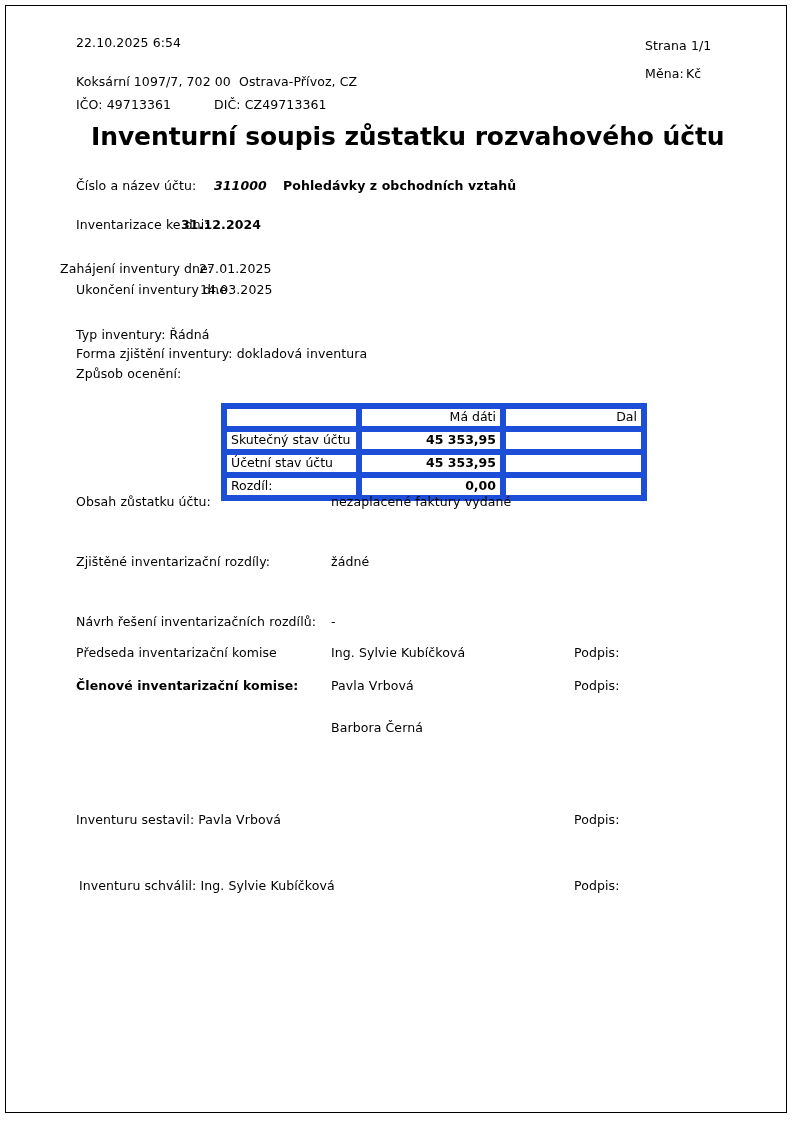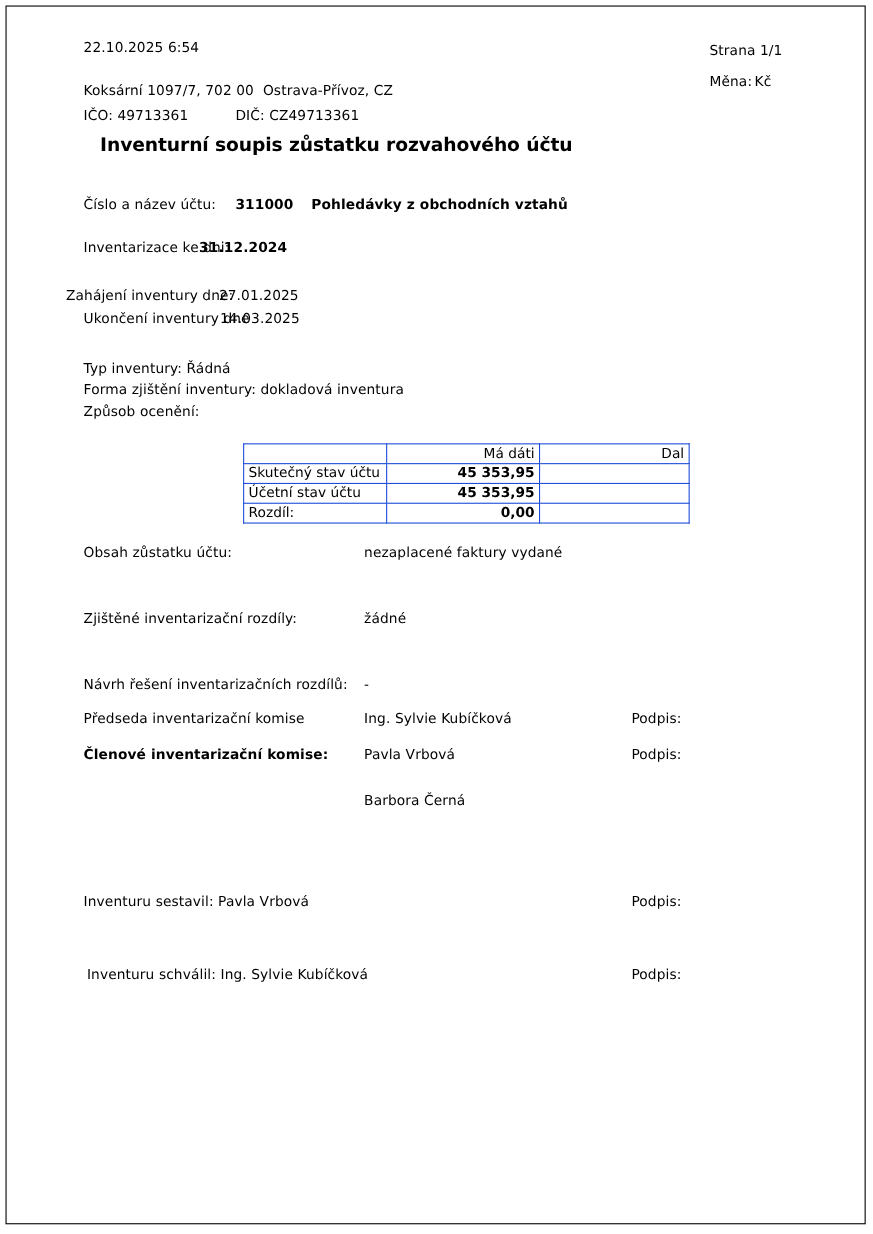--- a/index.html
+++ b/index.html
@@ -59,29 +59,29 @@
   .hdr-dic        { left: 214px; top: 97px; }
   .hdr-strana     { left: 645px; top: 38px; }
   .hdr-mena-lbl   { left: 645px; top: 66px; }
   .hdr-mena-val   { left: 686px; top: 66px; }
 
   
   .doc-title {
     position: absolute;
     left: 91px;
     top: 122px;
-    font-size: 17px;
+    font-size: 25px;
     font-weight: bold;
     letter-spacing: -0.1px;
     white-space: pre;
   }
 
   
   .acc-label { left: 76px;  top: 178px; }
-  .acc-num   { left: 214px; top: 178px; }
+  .acc-num   { left: 214px; top: 178px; font-style: italic; }
   .acc-name  { left: 283px; top: 178px; }
 
   .inv-date-lbl { left: 76px;  top: 217px; }
   .inv-date-val { left: 181px; top: 217px; }
 
   .start-lbl { left: 60px;  top: 261px; }
   .start-val { left: 199px; top: 261px; }
   .end-lbl   { left: 76px;  top: 282px; }
   .end-val   { left: 200px; top: 282px; }
 
@@ -91,21 +91,21 @@
 
   
   .tbl {
     position: absolute;
     left: 221px;
     top: 403px;
     border-collapse: collapse;
     font-size: 12.5px;
   }
   .tbl td {
-    border: 1px solid #1d4ed8;
+    border: 6px solid #1d4ed8;
     height: 14px;
     padding: 1px 4px 2px 4px;
     line-height: 14px;
     white-space: pre;
   }
   .col-a { width: 121px; }
   .col-b { width: 130px; text-align: right; }
   .col-c { width: 127px; text-align: right; }
   .tbl .num { font-weight: bold; }
 

